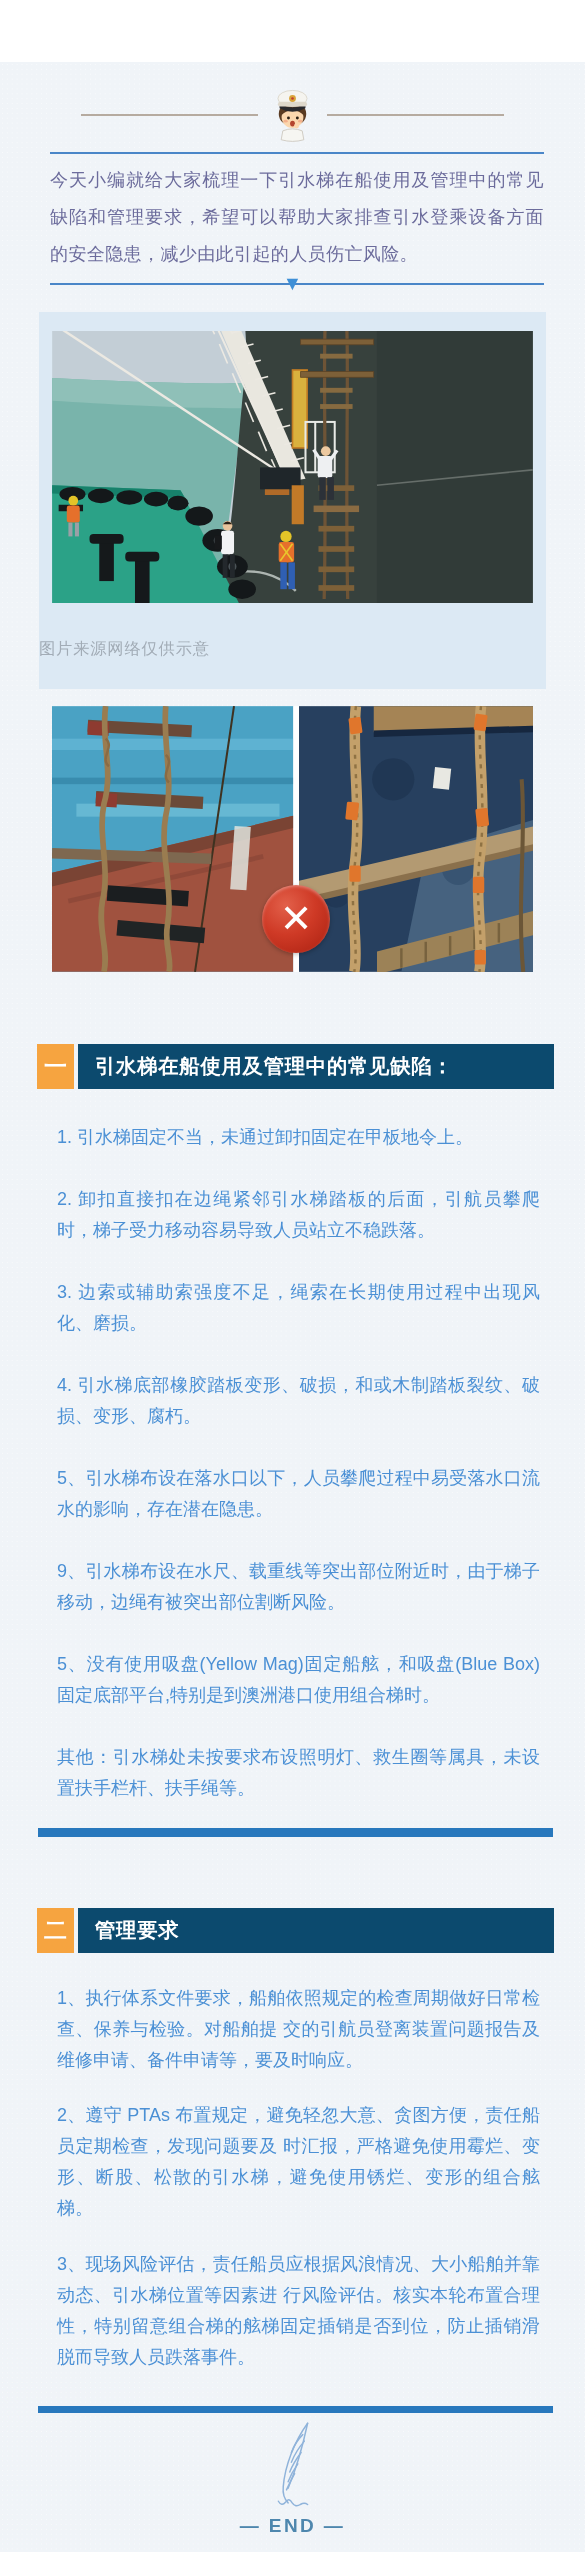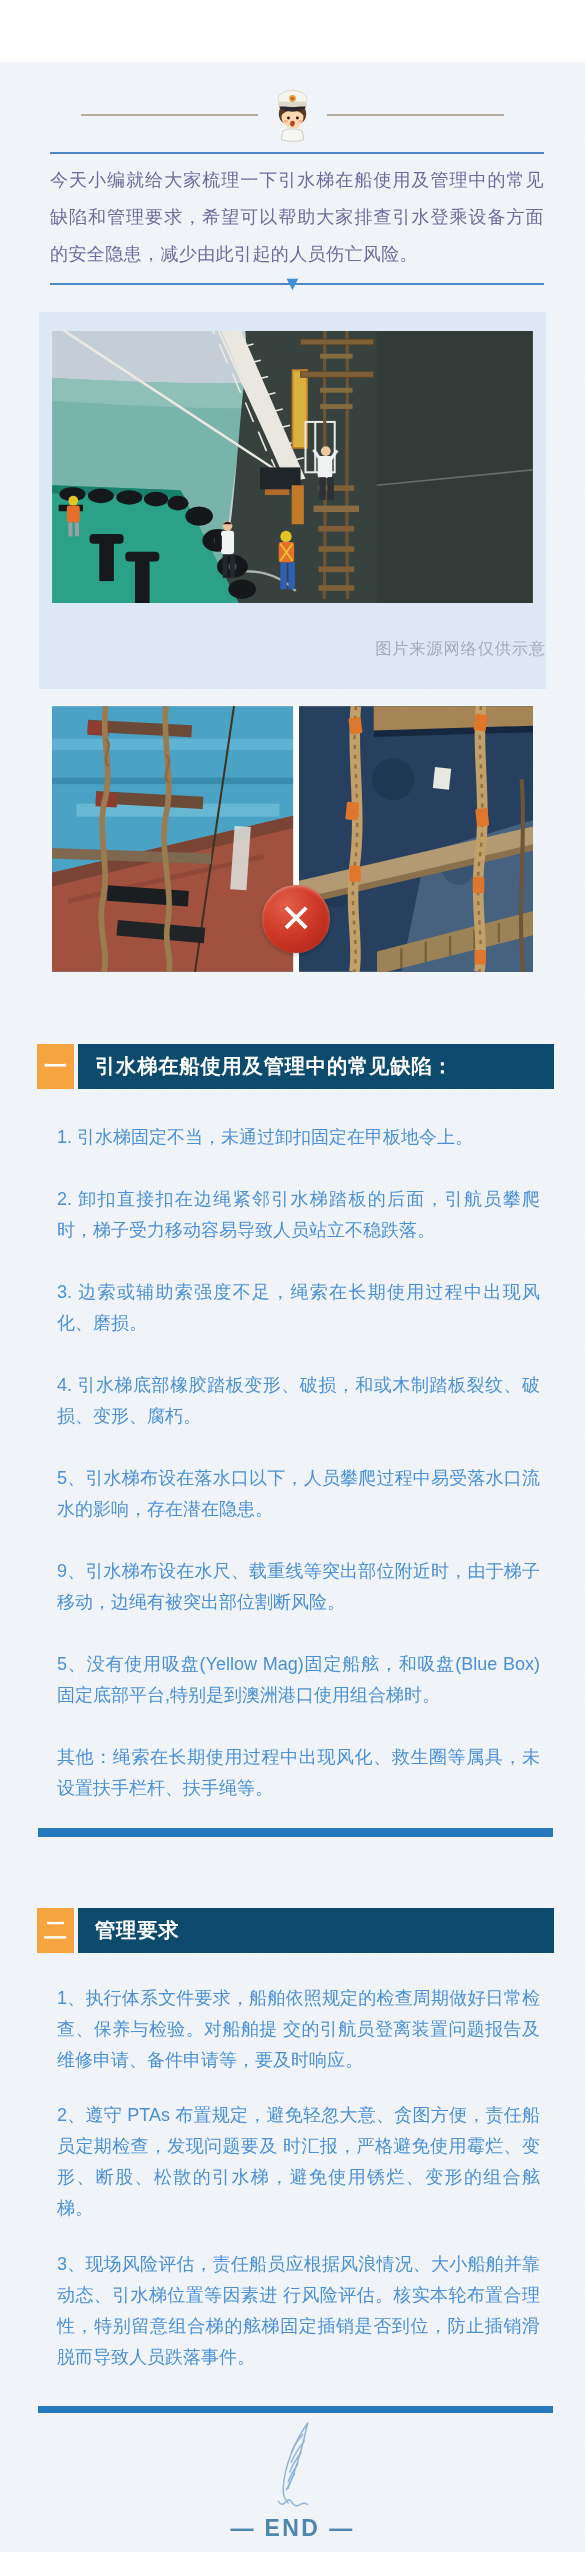--- a/index.html
+++ b/index.html
@@ -17,21 +17,21 @@
   
   .intro{position:absolute;left:50px;top:111px;width:494px;border-top:2.4px solid #4a86c8;border-bottom:2.4px solid #4a86c8;}
   .intro p{margin:0;padding:8.1px 0 9.8px 0;font-size:18px;line-height:37px;letter-spacing:0.4px;
            color:#6c6c9c;text-align:justify;}
   .down-triangle{position:absolute;left:0;top:233px;width:585px;text-align:center;
                  font-size:19.5px;line-height:19.5px;color:#3e8fd7;}
 
   
   .photo-card{position:absolute;left:39px;top:271px;width:507px;height:377px;background:#dce9f4;}
   .photo1{position:absolute;left:13px;top:18.7px;width:481px;height:272px;display:block;}
-  .caption{position:absolute;left:0;top:324px;width:507px;text-align:right;
+  .caption{position:absolute;left:0;top:324px;width:507px;text-align:left;
            font-size:16.3px;line-height:24.4px;color:#a2acb6;letter-spacing:0.8px;}
 
   
   .photo2{position:absolute;left:52px;top:665px;width:481px;height:266px;}
   .photo2 svg{display:block;}
   .error-badge{position:absolute;left:210px;top:179px;width:68px;height:68px;border-radius:50%;
                background:radial-gradient(circle at 35% 30%, #e2604a 0%, #cf3a26 45%, #a81f10 100%);
                box-shadow:inset 0 1.6px 3.3px rgba(255,255,255,.35), 0 1.6px 4.1px rgba(0,0,0,.25);
                display:flex;align-items:center;justify-content:center;}
   .error-badge span{color:#ffffff;font-size:39px;font-weight:bold;line-height:68px;}
@@ -54,21 +54,21 @@
   .list-2 p{margin-bottom:24.4px;}
 
   
   .divider{position:absolute;left:38px;width:515px;background:#2878bd;}
   .divider-1{top:1787px;height:9px;}
   .divider-2{top:2365px;height:7.3px;}
 
   
   .feather{position:absolute;left:254px;top:2379px;width:78px;height:91px;}
   .end-label{position:absolute;left:0;top:2474px;width:585px;text-align:center;
-             font-size:23px;color:#4e87ae;letter-spacing:2.4px;font-weight:bold;}
+             font-size:19px;color:#4e87ae;letter-spacing:2.4px;font-weight:bold;}
 </style>
 </head>
 <body>
 
 <div class="page">
   <div class="bg-main"></div>
 
   <div class="deco-line left"></div>
   <div class="deco-line right"></div>
   <div class="avatar-wrap">
@@ -295,21 +295,21 @@
     </div>
   </div>
   <div class="list list-1">
     <p>1. 引水梯固定不当，未通过卸扣固定在甲板地令上。</p>
     <p>2. 卸扣直接扣在边绳紧邻引水梯踏板的后面，引航员攀爬时，梯子受力移动容易导致人员站立不稳跌落。</p>
     <p>3. 边索或辅助索强度不足，绳索在长期使用过程中出现风化、磨损。</p>
     <p>4. 引水梯底部橡胶踏板变形、破损，和或木制踏板裂纹、破损、变形、腐朽。</p>
     <p>5、引水梯布设在落水口以下，人员攀爬过程中易受落水口流水的影响，存在潜在隐患。</p>
     <p>9、引水梯布设在水尺、载重线等突出部位附近时，由于梯子移动，边绳有被突出部位割断风险。</p>
     <p>5、没有使用吸盘(Yellow Mag)固定船舷，和吸盘(Blue Box)固定底部平台,特别是到澳洲港口使用组合梯时。</p>
-    <p>其他：绳索在长期使用过程中出现风化、救生圈等属具，未设置扶手栏杆、扶手绳等。</p>
+    <p>其他：引水梯处未按要求布设照明灯、救生圈等属具，未设置扶手栏杆、扶手绳等。</p>
   </div>
 
   <div class="divider divider-1"></div>
 
   <div class="sec-header sec-header-2">
     <div class="badge">二</div>
     <div class="bar">
       <span>管理要求</span>
     </div>
   </div>

